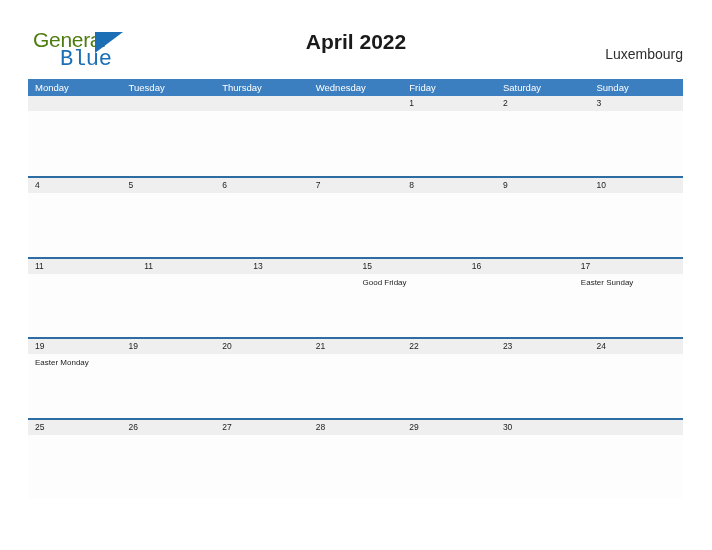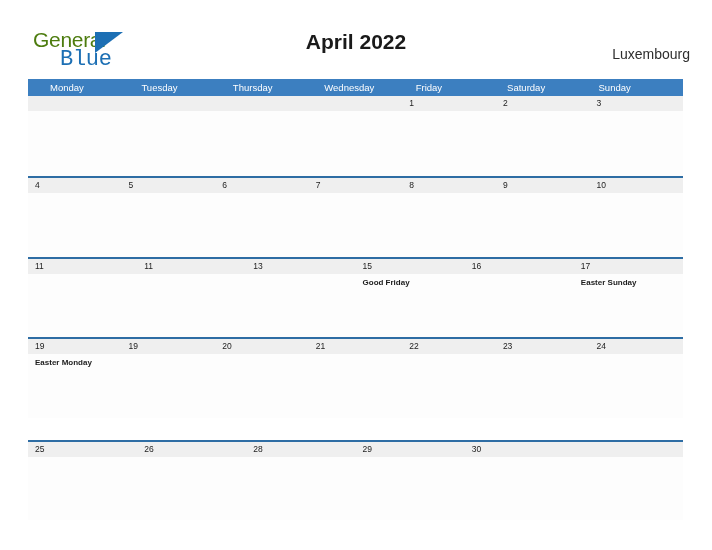--- a/index.html
+++ b/index.html
@@ -64,39 +64,38 @@
     right: 0;
     top: 30px;
     text-align: center;
     font-size: 21px;
     color: #1a1a1a;
     font-family: "Liberation Sans", sans-serif;
     font-weight: bold;
   }
   .country {
     position: absolute;
-    right: 22px;
+    right: 29px;
     top: 46px;
     font-size: 14px;
     color: #2e2e2e;
     font-family: "Liberation Sans", sans-serif;
   }
 
   
   .calendar {
     position: absolute;
     left: 28px;
     top: 79px;
     width: 655px;
   }
   .weekday-row {
     display: flex;
     background: #3c7fc0;
     height: 17px;
-    padding-left: 15px;
   }
   .weekday {
     flex: 1 1 0;
     color: #ffffff;
     font-size: 9.5px;
     line-height: 17px;
     padding-left: 7px;
     box-sizing: border-box;
     white-space: nowrap;
   }
@@ -105,21 +104,20 @@
     border-top: 2px solid #2e6da4;
     height: 80.5px;
     box-sizing: border-box;
   }
   .week.first {
     border-top: none;
     height: 80px;
   }
   .week.last {
     border-bottom: none;
-    margin-top: 22px;
   }
   .day {
     flex: 1 1 0;
     box-sizing: border-box;
     background: #fdfdfd;
     position: relative;
     overflow: hidden;
   }
   .day .datebar {
     background: #efefef;
@@ -134,21 +132,20 @@
     background: #efefef;
   }
   .day .events {
     padding: 3px 5px 0 7px;
   }
   .day .event {
     font-size: 8px;
     color: #1c1c1c;
     line-height: 11px;
     white-space: nowrap;
-    font-weight: bold;
   }
 </style>
 </head>
 <body>
 
 <div class="page">
 
   <div class="topbar">
 
     <div class="logo">
@@ -298,20 +295,24 @@
         <div class="week last">
           <div class="day">
             <div class="datebar">25</div>
             <div class="events"></div>
           </div>
           <div class="day">
             <div class="datebar">26</div>
             <div class="events"></div>
           </div>
           <div class="day">
+            <div class="datebar">27</div>
+            <div class="events"></div>
+          </div>
+          <div class="day">
             <div class="datebar">28</div>
             <div class="events"></div>
           </div>
           <div class="day">
             <div class="datebar">29</div>
             <div class="events"></div>
           </div>
           <div class="day">
             <div class="datebar">30</div>
             <div class="events"></div>

